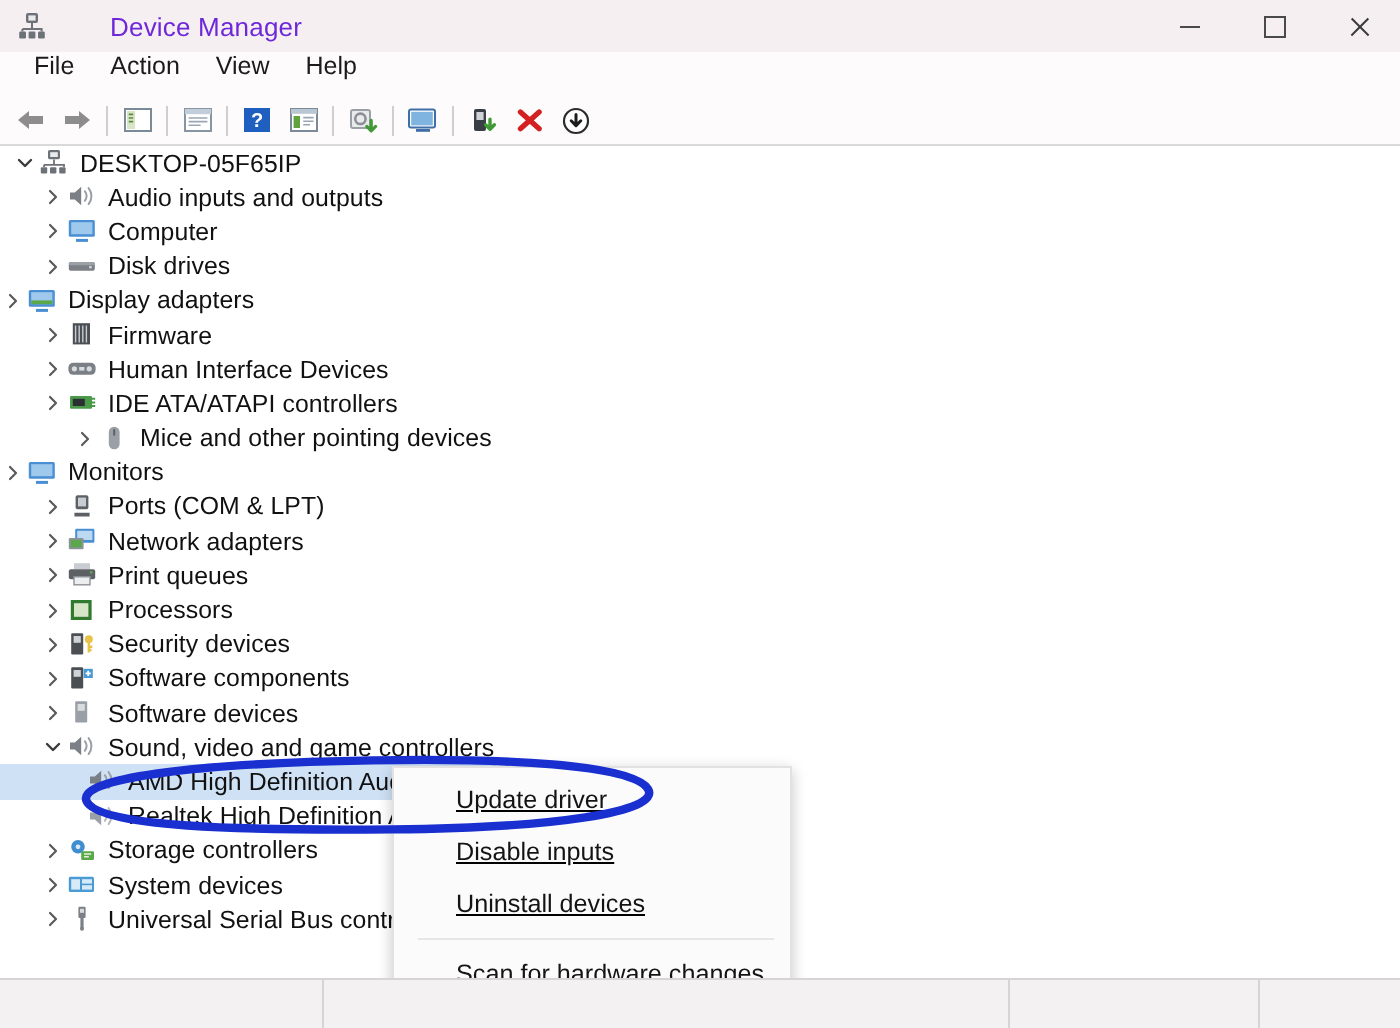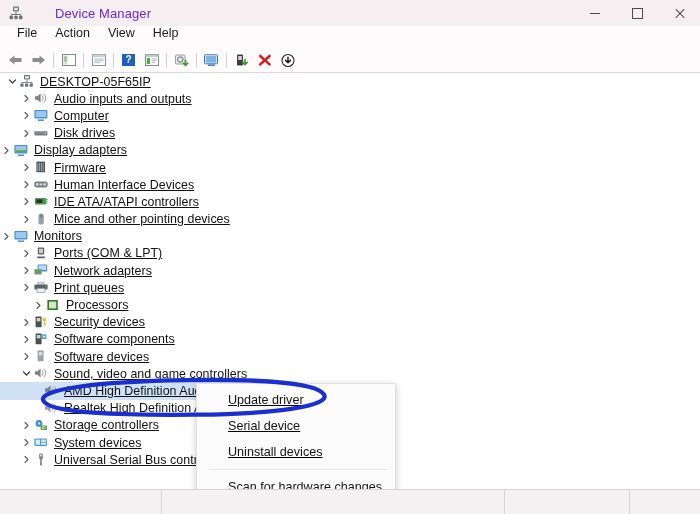--- a/index.html
+++ b/index.html
@@ -38,21 +38,21 @@
   .tb{width:23px;height:22px;display:flex;align-items:center;justify-content:center;position:relative;}
   .tsep{width:1px;height:15px;background:#cfcfcf;margin:0 3px;}
   .toolbar-bottom-line{height:1px;background:#d9d9d9;}
 
   
   .treepane{position:relative;background:#ffffff;height:418px;overflow:hidden;}
   .row{height:17.2px;display:flex;align-items:center;white-space:nowrap;}
   .chev{width:13px;display:flex;align-items:center;justify-content:center;flex:0 0 auto;}
   .chev svg{display:block;}
   .ico{width:17px;height:15px;flex:0 0 auto;position:relative;margin-right:4px;}
-  .lbl{font-size:12.4px;color:#111;letter-spacing:.05px;text-decoration:underline;}
+  .lbl{font-size:12.4px;color:#111;letter-spacing:.05px;}
   .selbg{background:#cfe2f5;}
 
   
   .statusbar{position:absolute;left:0;bottom:0;width:700px;height:24px;
     background:#f3f1f2;border-top:1px solid #d6d4d5;}
   .status-sep{position:absolute;top:0;width:1px;height:24px;background:#d6d4d5;}
 
   
   .ctxmenu{
     position:absolute;background:#fbfbfb;border:1px solid #e2e2e2;
@@ -320,21 +320,21 @@
         <svg width="16" height="14" viewBox="0 0 16 14">
           <rect x="2" y="4" width="11" height="6.4" rx=".6" fill="#4a9a4a"></rect>
           <rect x="3.4" y="5.4" width="6" height="3.6" fill="#2b2f33"></rect>
           <path d="M13 5.4h1.6M13 7.2h1.6M13 9h1.6" stroke="#4a9a4a" stroke-width="1"></path>
         </svg>
       </span>
       <span class="lbl">IDE ATA/ATAPI controllers</span>
     </div>
 
 
-    <div class="row" style="padding-left:20px">
+    <div class="row" style="padding-left:36px">
       <span class="chev">
         <svg width="9" height="9" viewBox="0 0 9 9">
             <path d="M3 1.5 6 4.5 3 7.5" stroke="#5a5a5a" stroke-width="1.1" fill="none" stroke-linecap="round" stroke-linejoin="round"></path>
           </svg>
       </span>
       <span class="ico">
         <svg width="16" height="14" viewBox="0 0 16 14">
           <rect x="5.4" y="1.4" width="5.4" height="11.2" rx="2.6" fill="#9aa0a6"></rect>
           <path d="M8.1 2.6v3.2" stroke="#5d6166" stroke-width="1"></path>
         </svg>
@@ -401,21 +401,21 @@
         <svg width="16" height="14" viewBox="0 0 16 14">
           <rect x="4" y="1.6" width="8" height="3" fill="#c9cdd1"></rect>
           <rect x="1.4" y="4.6" width="13.2" height="5" rx="1" fill="#5d6166"></rect>
           <rect x="4" y="8.4" width="8" height="4" fill="#eceef0" stroke="#8d9297" stroke-width=".7"></rect>
           <circle cx="12.6" cy="6.2" r=".7" fill="#5aa84a"></circle>
         </svg>
       </span>
       <span class="lbl">Print queues</span>
     </div>
 
-    <div class="row" style="padding-left:32px">
+    <div class="row" style="padding-left:20px">
       <span class="chev">
         <svg width="9" height="9" viewBox="0 0 9 9">
             <path d="M3 1.5 6 4.5 3 7.5" stroke="#5a5a5a" stroke-width="1.1" fill="none" stroke-linecap="round" stroke-linejoin="round"></path>
           </svg>
       </span>
       <span class="ico">
         <svg width="16" height="14" viewBox="0 0 16 14">
           <rect x="2.4" y="2" width="10.4" height="10" fill="#2f7a2f"></rect>
           <rect x="4" y="3.6" width="7.2" height="6.8" fill="#d6e4c8"></rect>
         </svg>
@@ -553,21 +553,21 @@
           <rect x="7" y="2.4" width="2" height="2" fill="#d9dcdf"></rect>
           <path d="M8 7v5.2" stroke="#7b8086" stroke-width="1.6"></path>
           <circle cx="8" cy="12.4" r="1" fill="#7b8086"></circle>
         </svg>
       </span>
       <span class="lbl">Universal Serial Bus controllers</span>
     </div>
 
     <div class="ctxmenu" style="left:196px;top:310px;width:198px;padding:3px 0 6px 0;">
       <div class="ctx-item">Update driver</div>
-      <div class="ctx-item">Serial device</div>
+      <div class="ctx-item">Disable inputs</div>
       <div class="ctx-item">Uninstall devices</div>
       <div class="ctx-sep"></div>
       <div class="ctx-item">Scan for hardware changes</div>
 
     </div>
 
     <svg class="annot" style="left:36px;top:304px;" width="296" height="40" viewBox="0 0 296 40">
       <path d="M150 3.2C215 2 280 5 288 17.5c7 11.5-48 19.5-128 20.2C84 38.4 14 36.5 7.4 23.8 1.4 12.4 60 4.6 150 3.2Z" fill="none" stroke="#1a2fd0" stroke-width="4.2" stroke-linecap="round"></path>
     </svg>
   </div>

